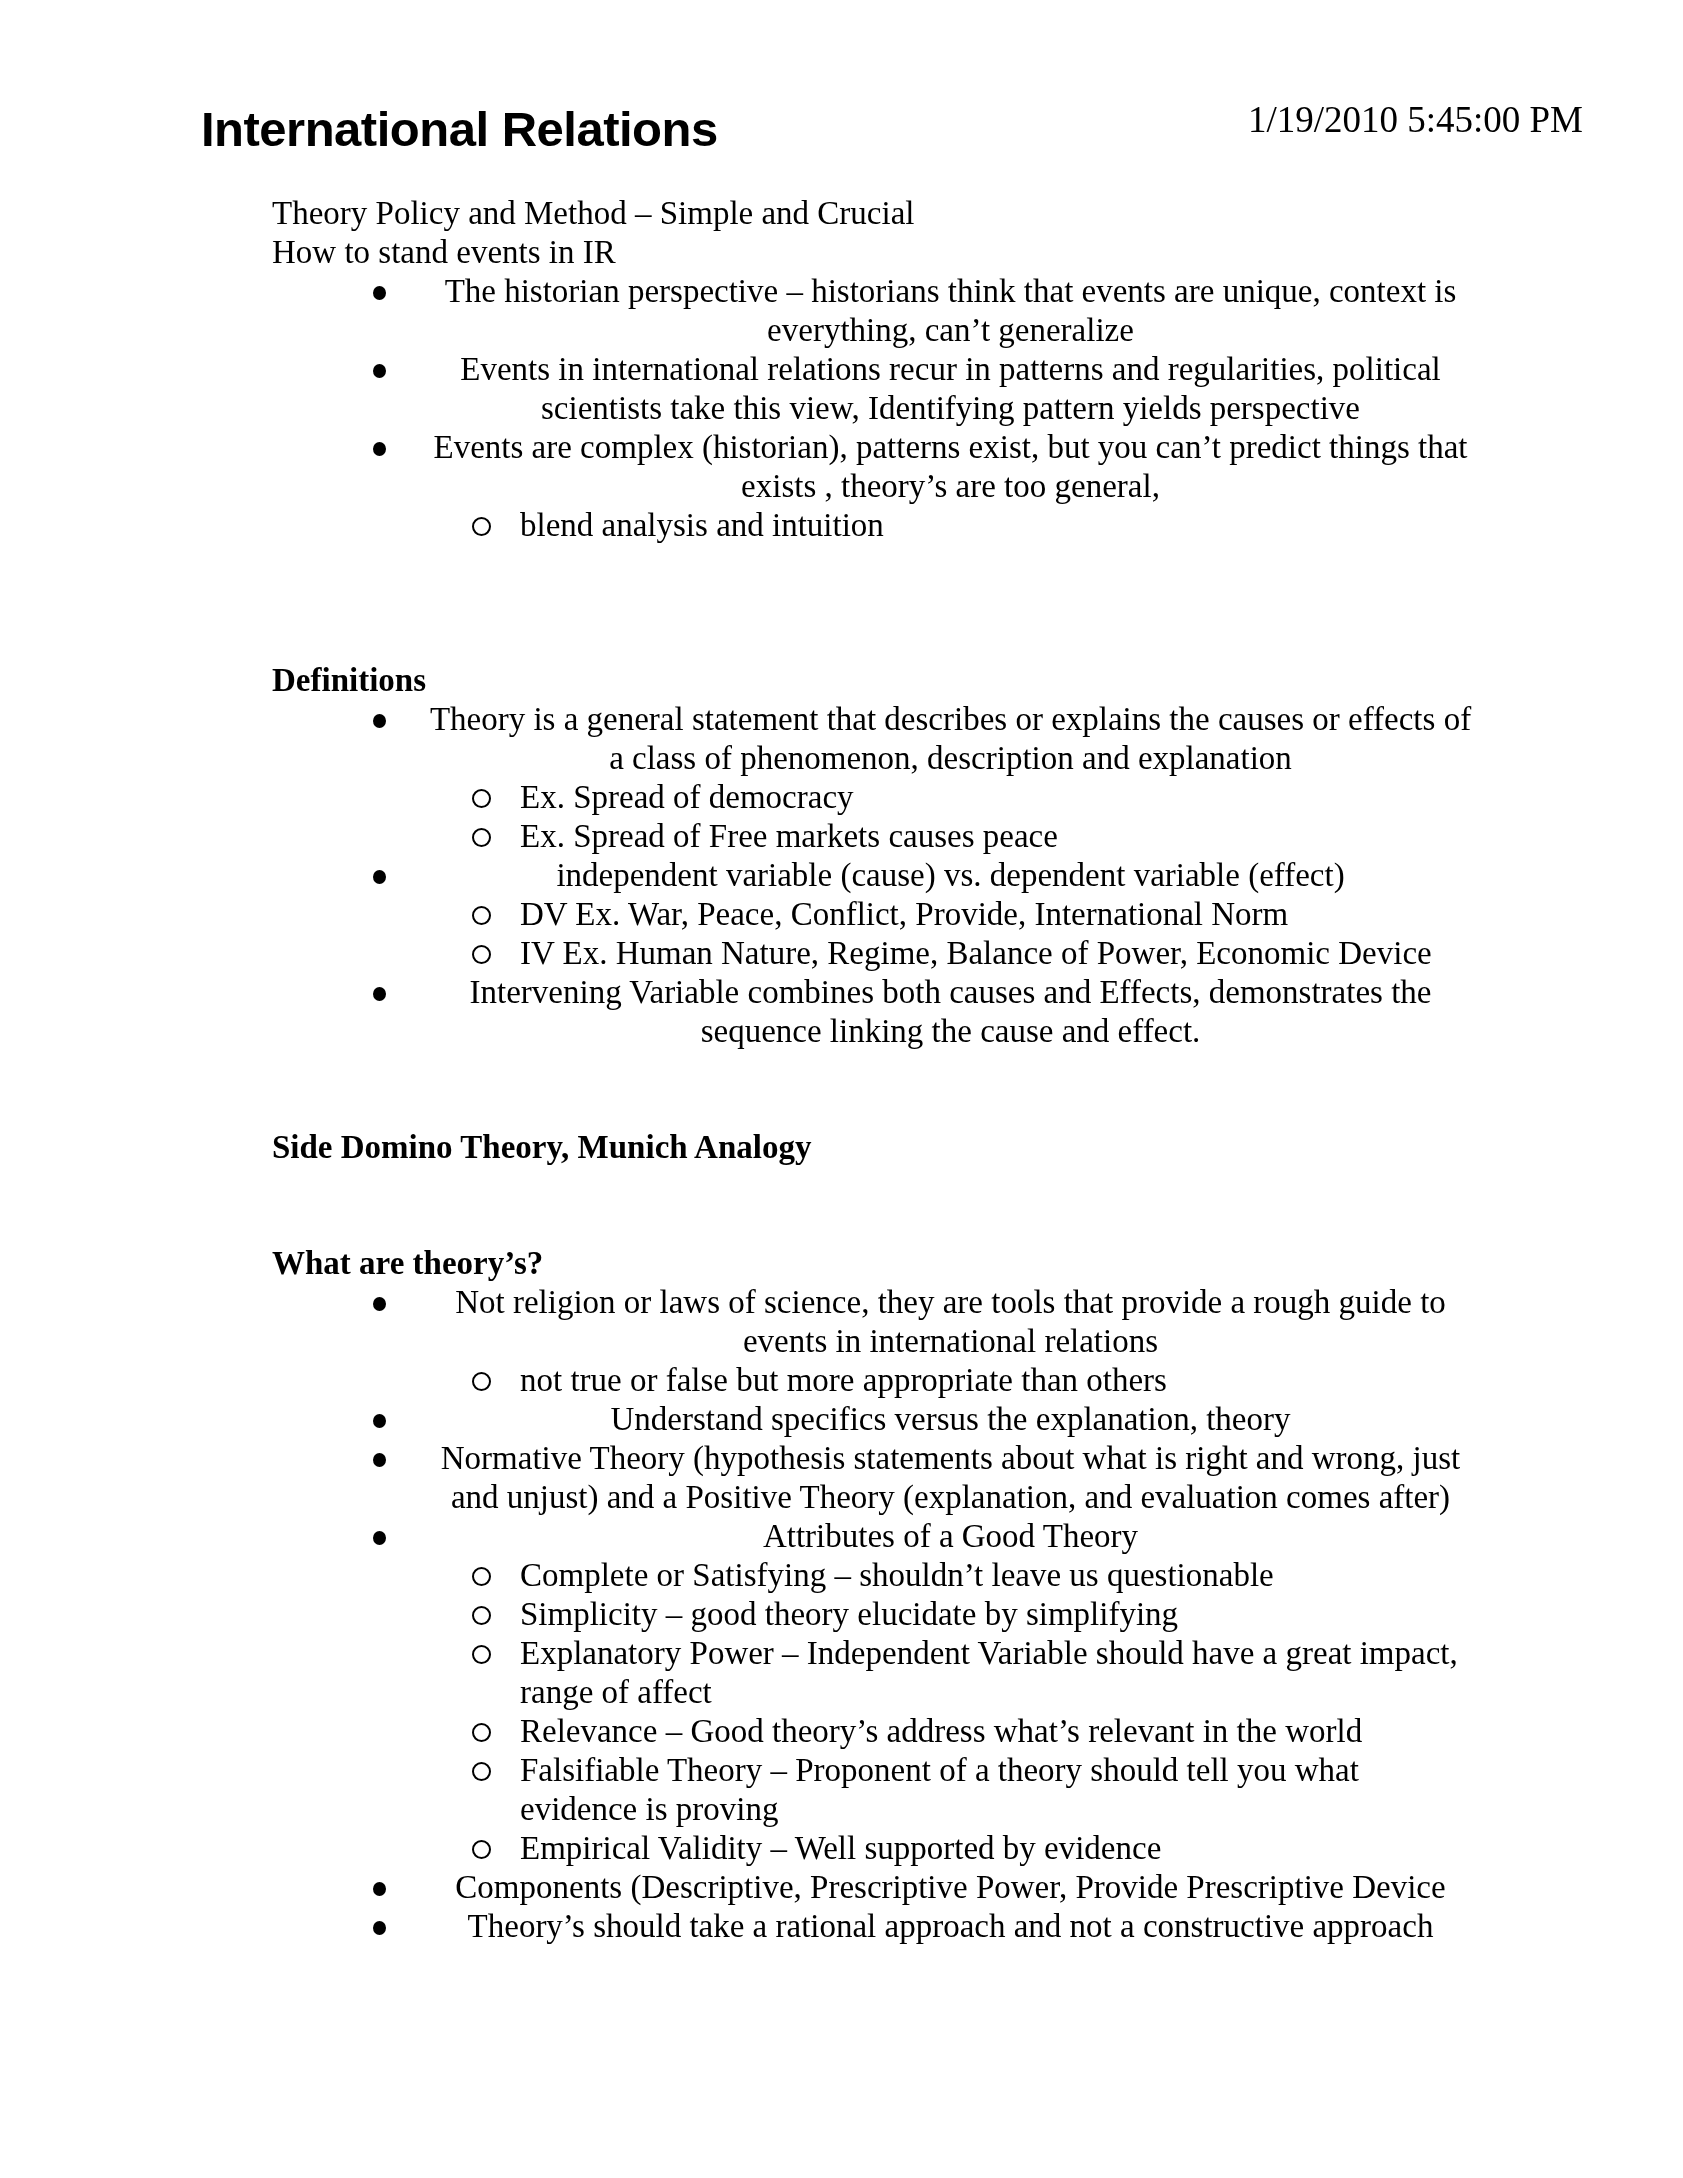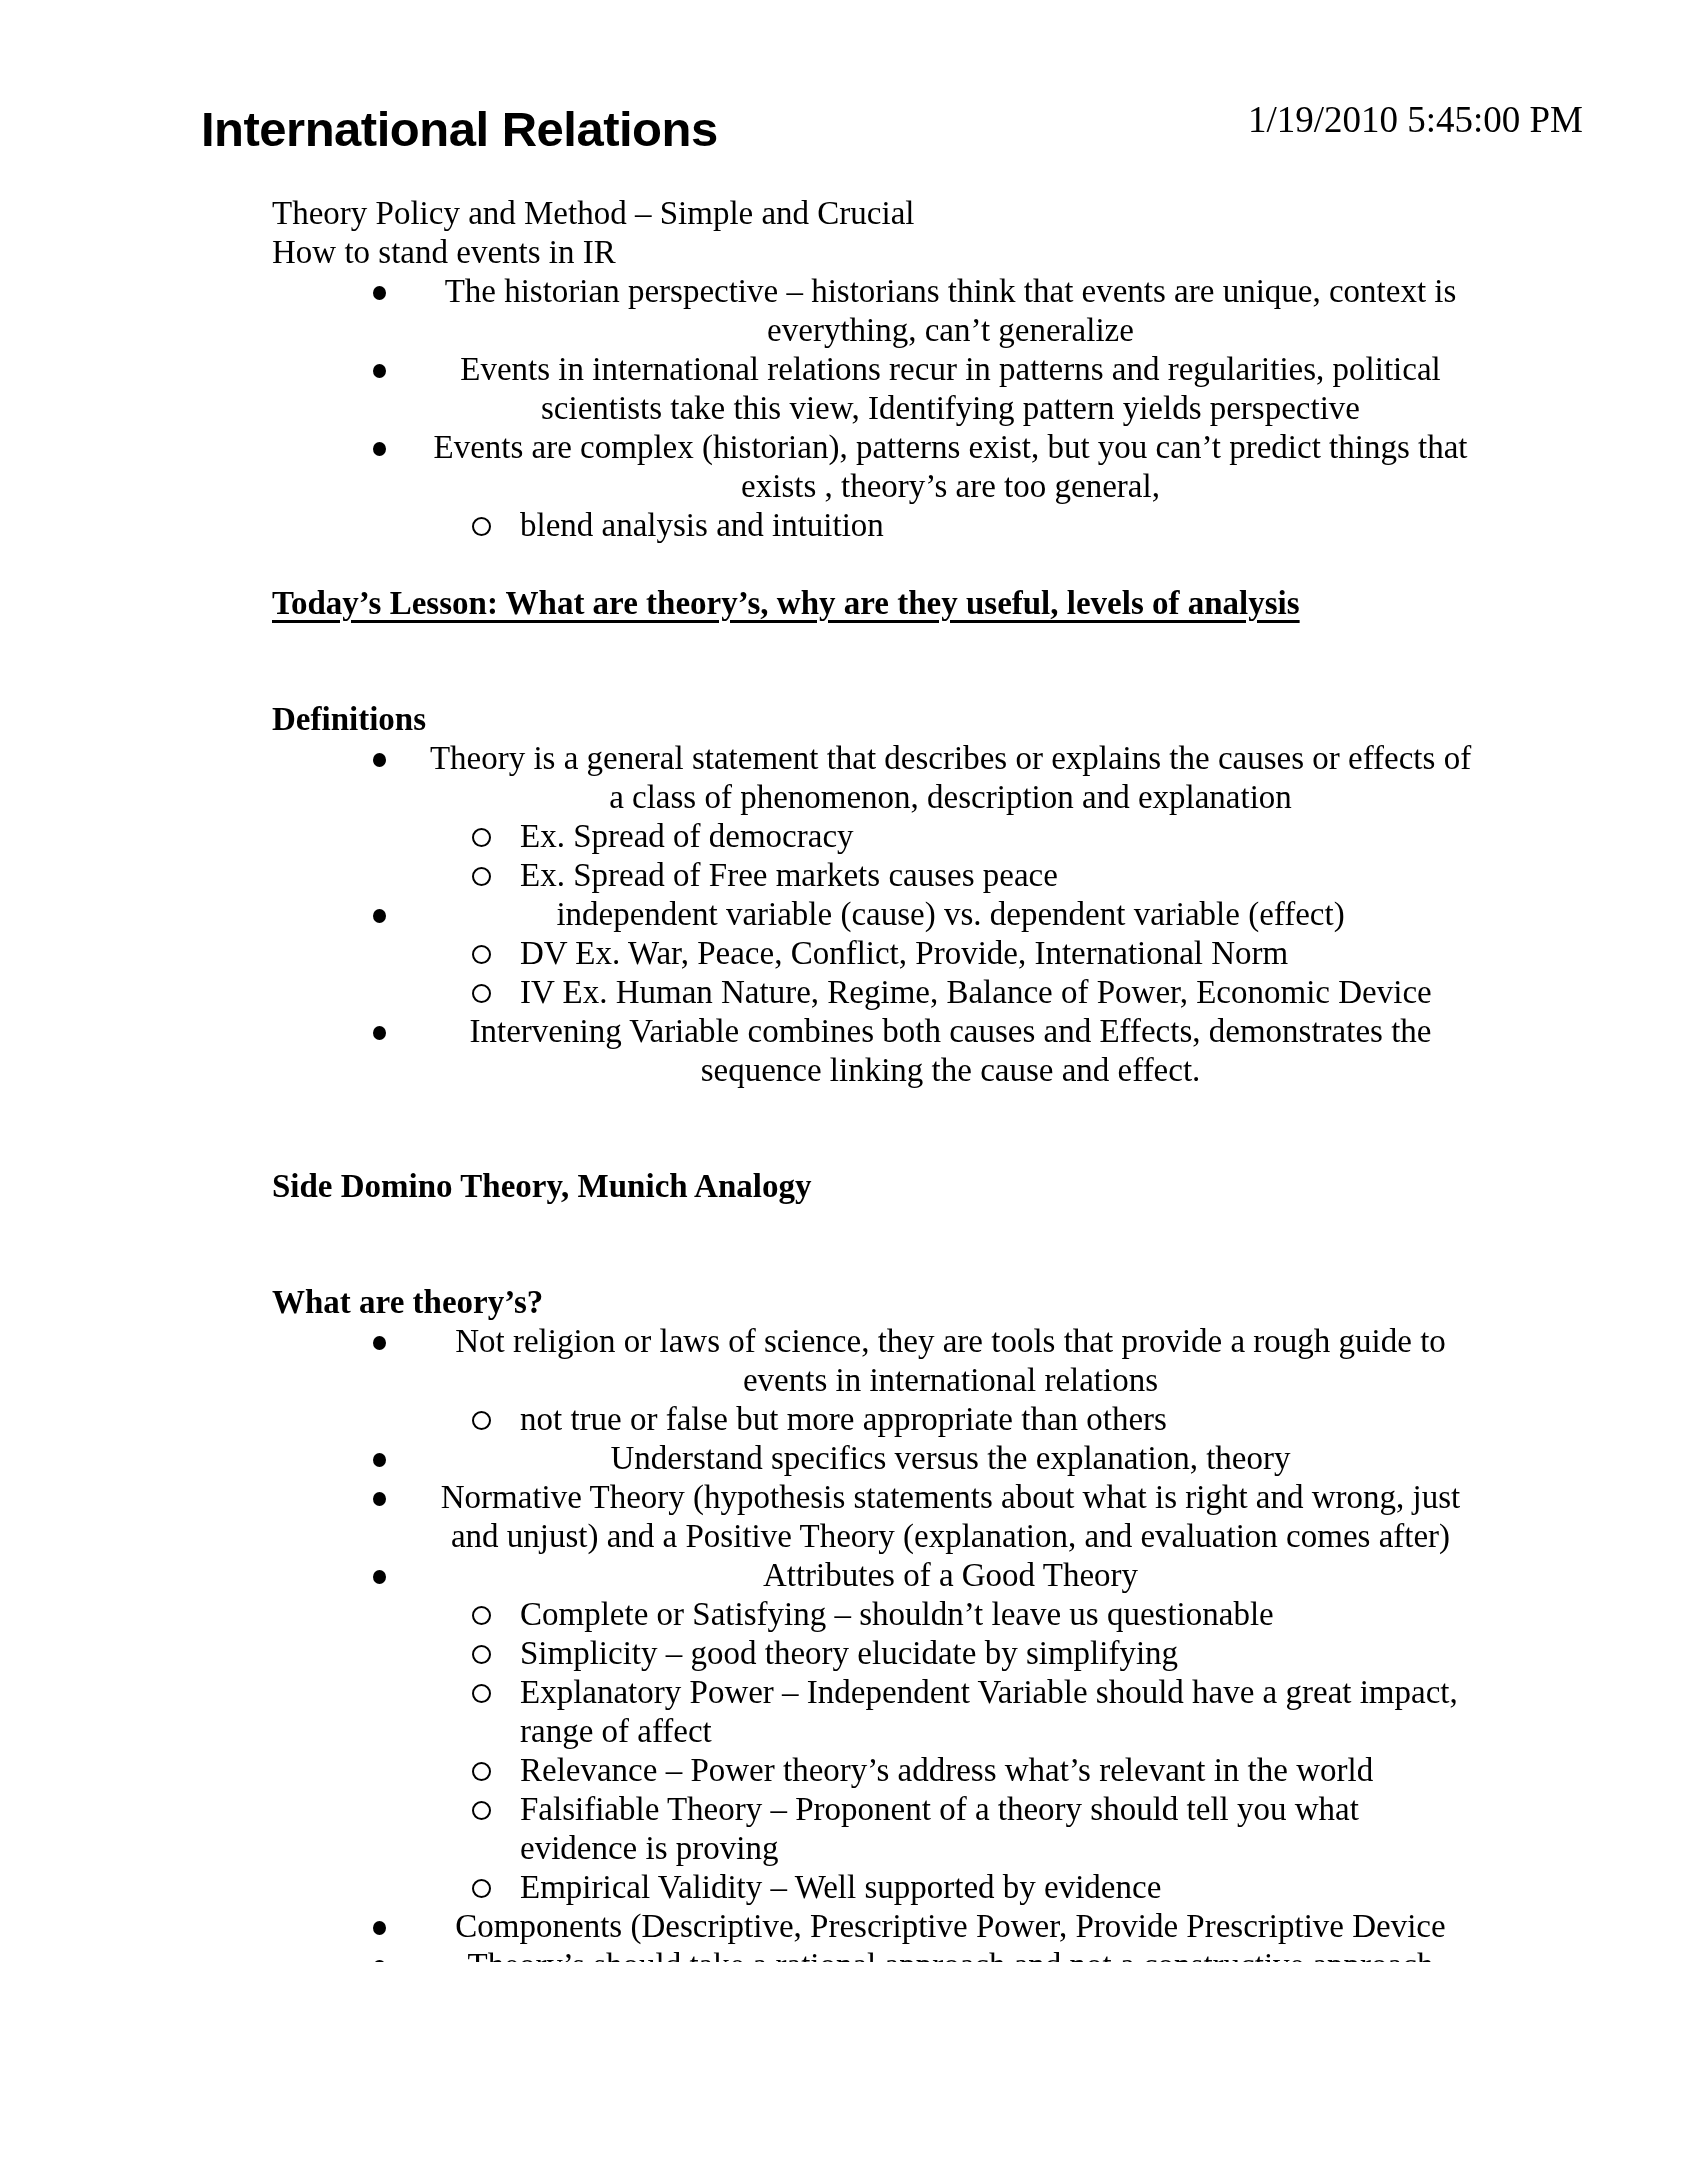--- a/index.html
+++ b/index.html
@@ -90,21 +90,20 @@
   <div class="doc-title">International Relations</div>
   <div class="doc-date">1/19/2010 5:45:00 PM</div>
   <div class="doc-body">
       <p class="para">Theory Policy and Method – Simple and Crucial</p>
       <p class="para">How to stand events in IR</p>
       <div class="li l1"><span class="glyph disc"></span><span class="li-text">The historian perspective – historians think that events are unique, context is everything, can’t generalize</span></div>
       <div class="li l1"><span class="glyph disc"></span><span class="li-text">Events in international relations recur in patterns and regularities, political scientists take this view, Identifying pattern yields perspective</span></div>
       <div class="li l1"><span class="glyph disc"></span><span class="li-text">Events are complex (historian), patterns exist, but you can’t predict things that exists , theory’s are too general,</span></div>
       <div class="li l2"><span class="glyph circ"></span><span class="li-text">blend analysis and intuition</span></div>
       <div class="spacer" style="height: 39px;"></div>
-      <p class="para bold underline">Today’s Lesson: What are theory’s, why are they useful, levels of analysis</p>
       <div class="spacer" style="height: 77px;"></div>
       <p class="para bold">Definitions</p>
       <div class="li l1"><span class="glyph disc"></span><span class="li-text">Theory is a general statement that describes or explains the causes or effects of a class of phenomenon, description and explanation</span></div>
       <div class="li l2"><span class="glyph circ"></span><span class="li-text">Ex. Spread of democracy</span></div>
       <div class="li l2"><span class="glyph circ"></span><span class="li-text">Ex. Spread of Free markets causes peace</span></div>
       <div class="li l1"><span class="glyph disc"></span><span class="li-text">independent variable (cause) vs. dependent variable (effect)</span></div>
       <div class="li l2"><span class="glyph circ"></span><span class="li-text">DV Ex. War, Peace, Conflict, Provide, International Norm</span></div>
       <div class="li l2"><span class="glyph circ"></span><span class="li-text">IV Ex. Human Nature, Regime, Balance of Power, Economic Device</span></div>
       <div class="li l1"><span class="glyph disc"></span><span class="li-text">Intervening Variable combines both causes and Effects, demonstrates the sequence linking the cause and effect.</span></div>
       <div class="spacer" style="height: 77px;"></div>
@@ -112,20 +111,20 @@
       <div class="spacer" style="height: 77px;"></div>
       <p class="para bold">What are theory’s?</p>
       <div class="li l1"><span class="glyph disc"></span><span class="li-text">Not religion or laws of science, they are tools that provide a rough guide to events in international relations</span></div>
       <div class="li l2"><span class="glyph circ"></span><span class="li-text">not true or false but more appropriate than others</span></div>
       <div class="li l1"><span class="glyph disc"></span><span class="li-text">Understand specifics versus the explanation, theory</span></div>
       <div class="li l1"><span class="glyph disc"></span><span class="li-text">Normative Theory (hypothesis statements about what is right and wrong, just and unjust) and a Positive Theory (explanation, and evaluation comes after)</span></div>
       <div class="li l1"><span class="glyph disc"></span><span class="li-text">Attributes of a Good Theory</span></div>
       <div class="li l2"><span class="glyph circ"></span><span class="li-text">Complete or Satisfying – shouldn’t leave us questionable</span></div>
       <div class="li l2"><span class="glyph circ"></span><span class="li-text">Simplicity – good theory elucidate by simplifying</span></div>
       <div class="li l2"><span class="glyph circ"></span><span class="li-text">Explanatory Power – Independent Variable should have a great impact, range of affect</span></div>
-      <div class="li l2"><span class="glyph circ"></span><span class="li-text">Relevance – Power theory’s address what’s relevant in the world</span></div>
+      <div class="li l2"><span class="glyph circ"></span><span class="li-text">Relevance – Good theory’s address what’s relevant in the world</span></div>
       <div class="li l2"><span class="glyph circ"></span><span class="li-text">Falsifiable Theory – Proponent of a theory should tell you what evidence is proving</span></div>
       <div class="li l2"><span class="glyph circ"></span><span class="li-text">Empirical Validity – Well supported by evidence</span></div>
       <div class="li l1"><span class="glyph disc"></span><span class="li-text">Components (Descriptive, Prescriptive Power, Provide Prescriptive Device</span></div>
       <div class="li l1"><span class="glyph disc"></span><span class="li-text">Theory’s should take a rational approach and not a constructive approach</span></div>
     </div>
 </div>
 
 
 </body></html>

